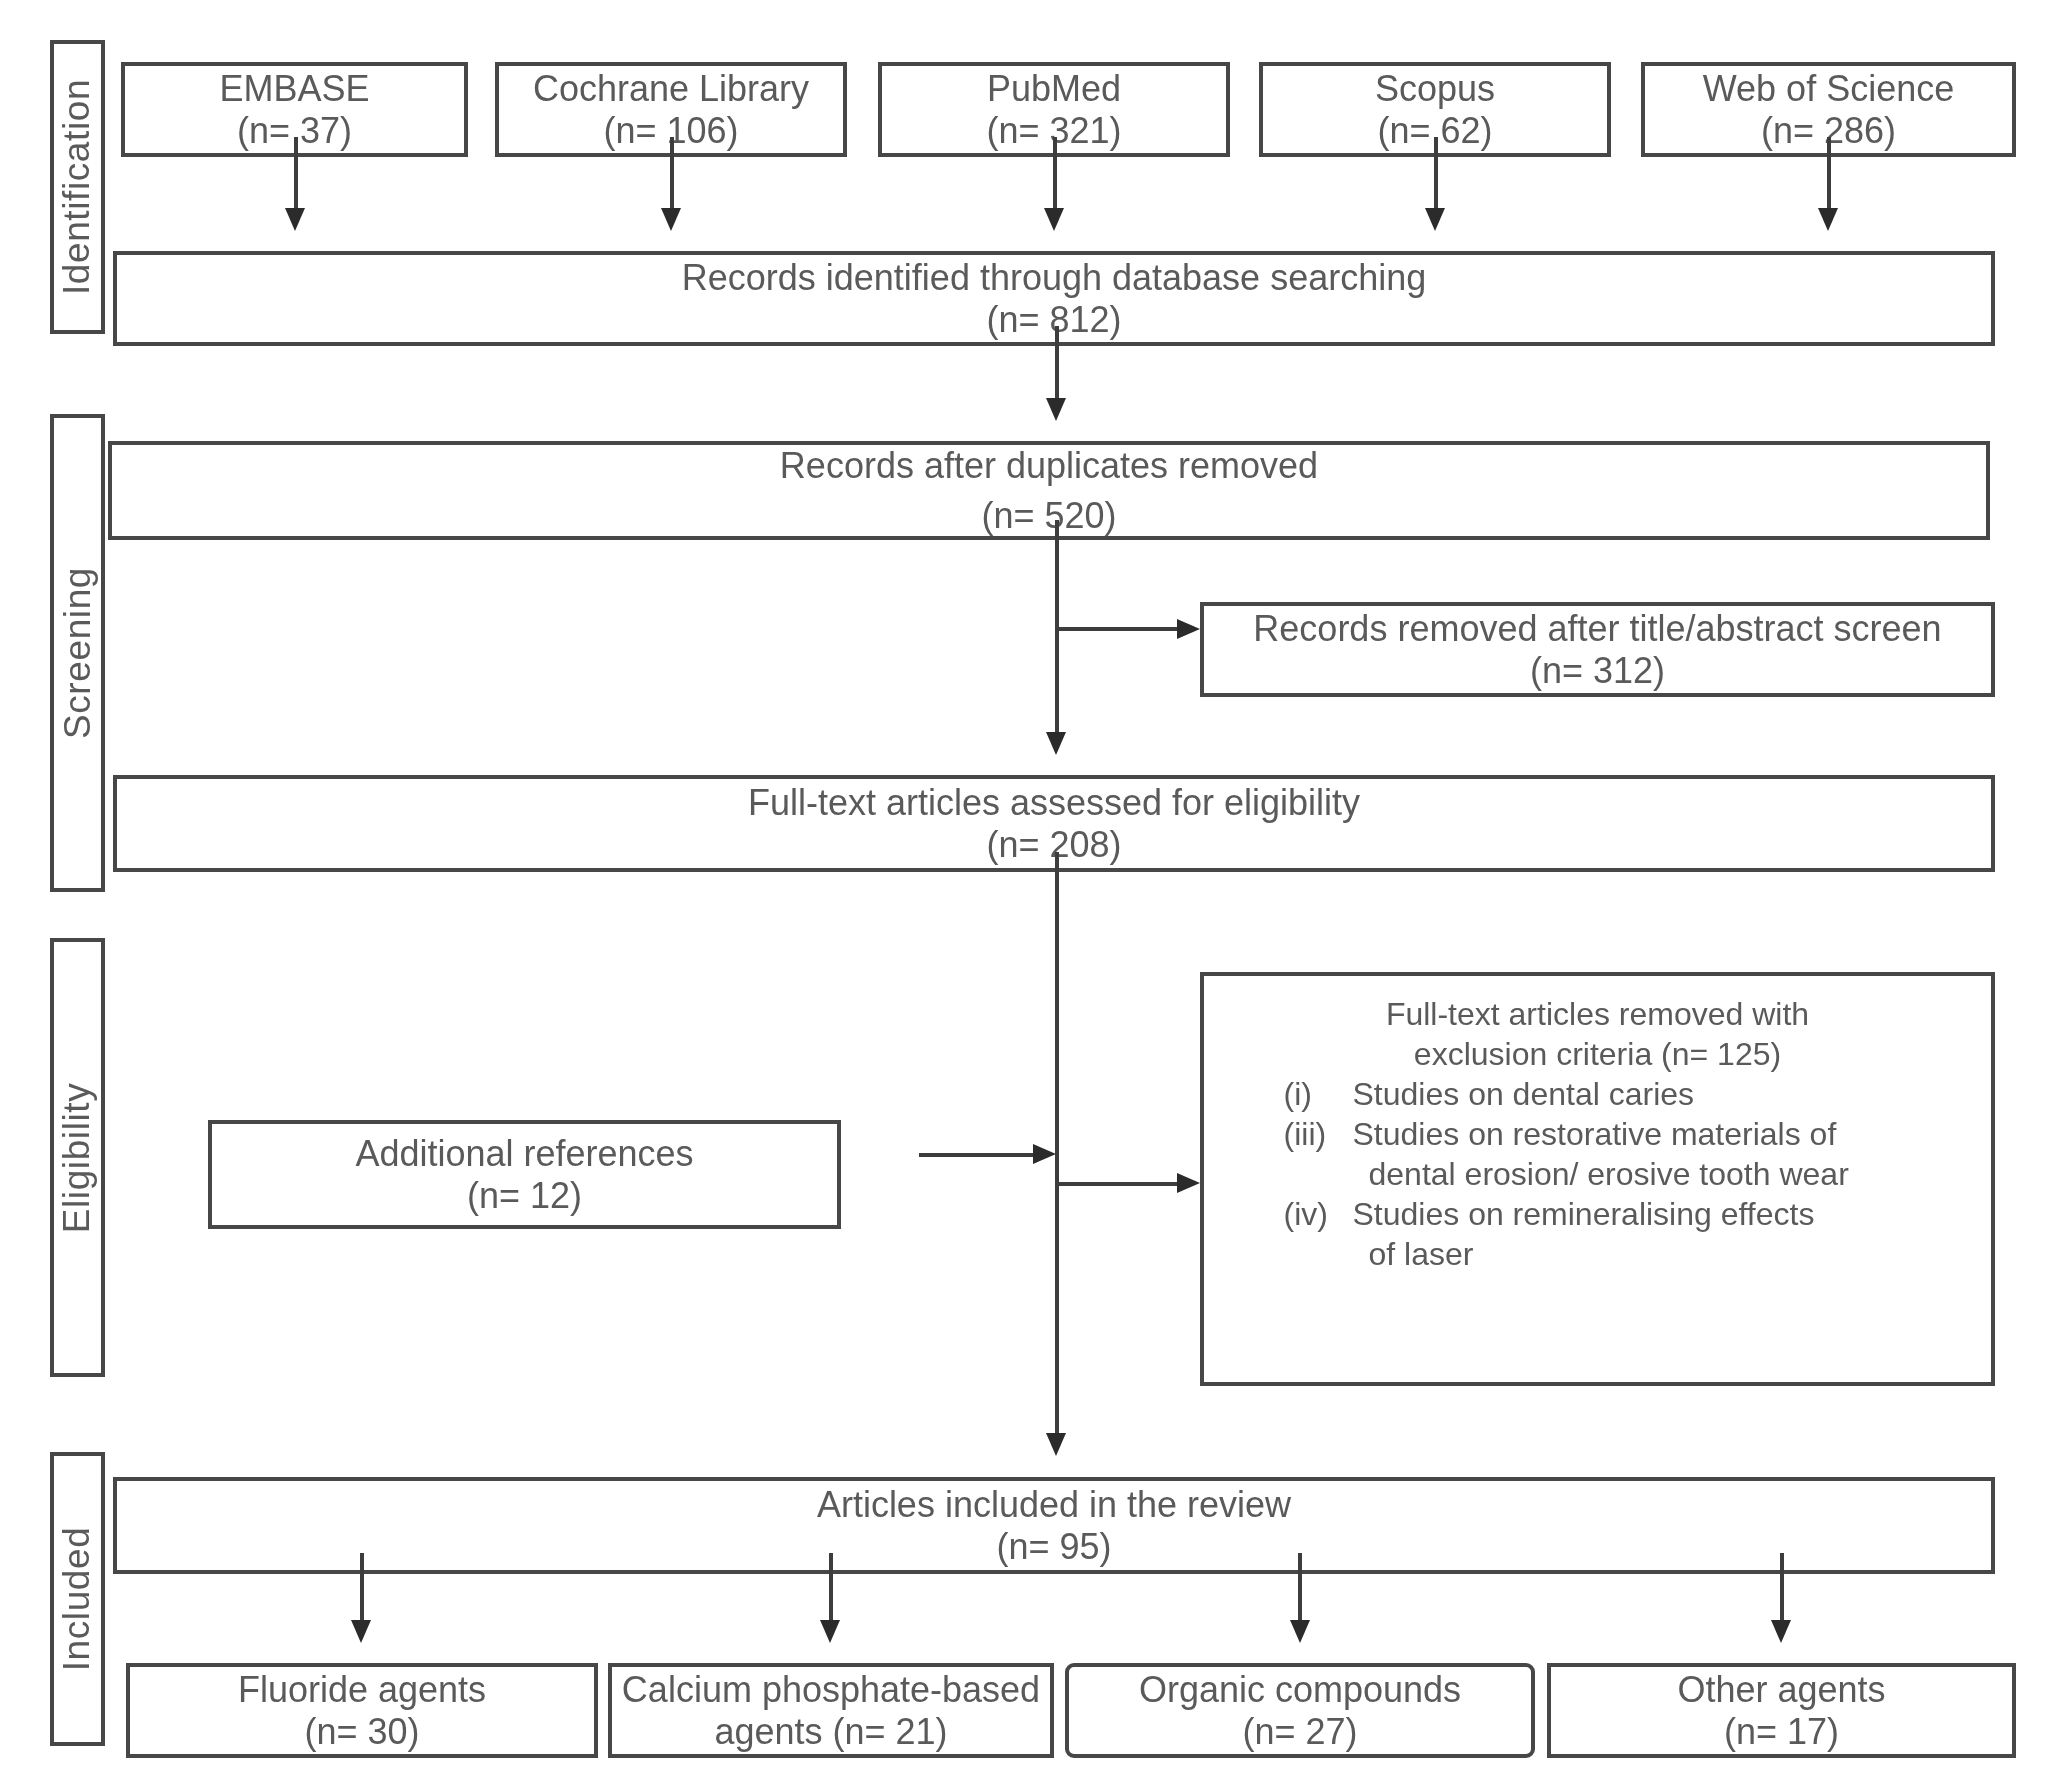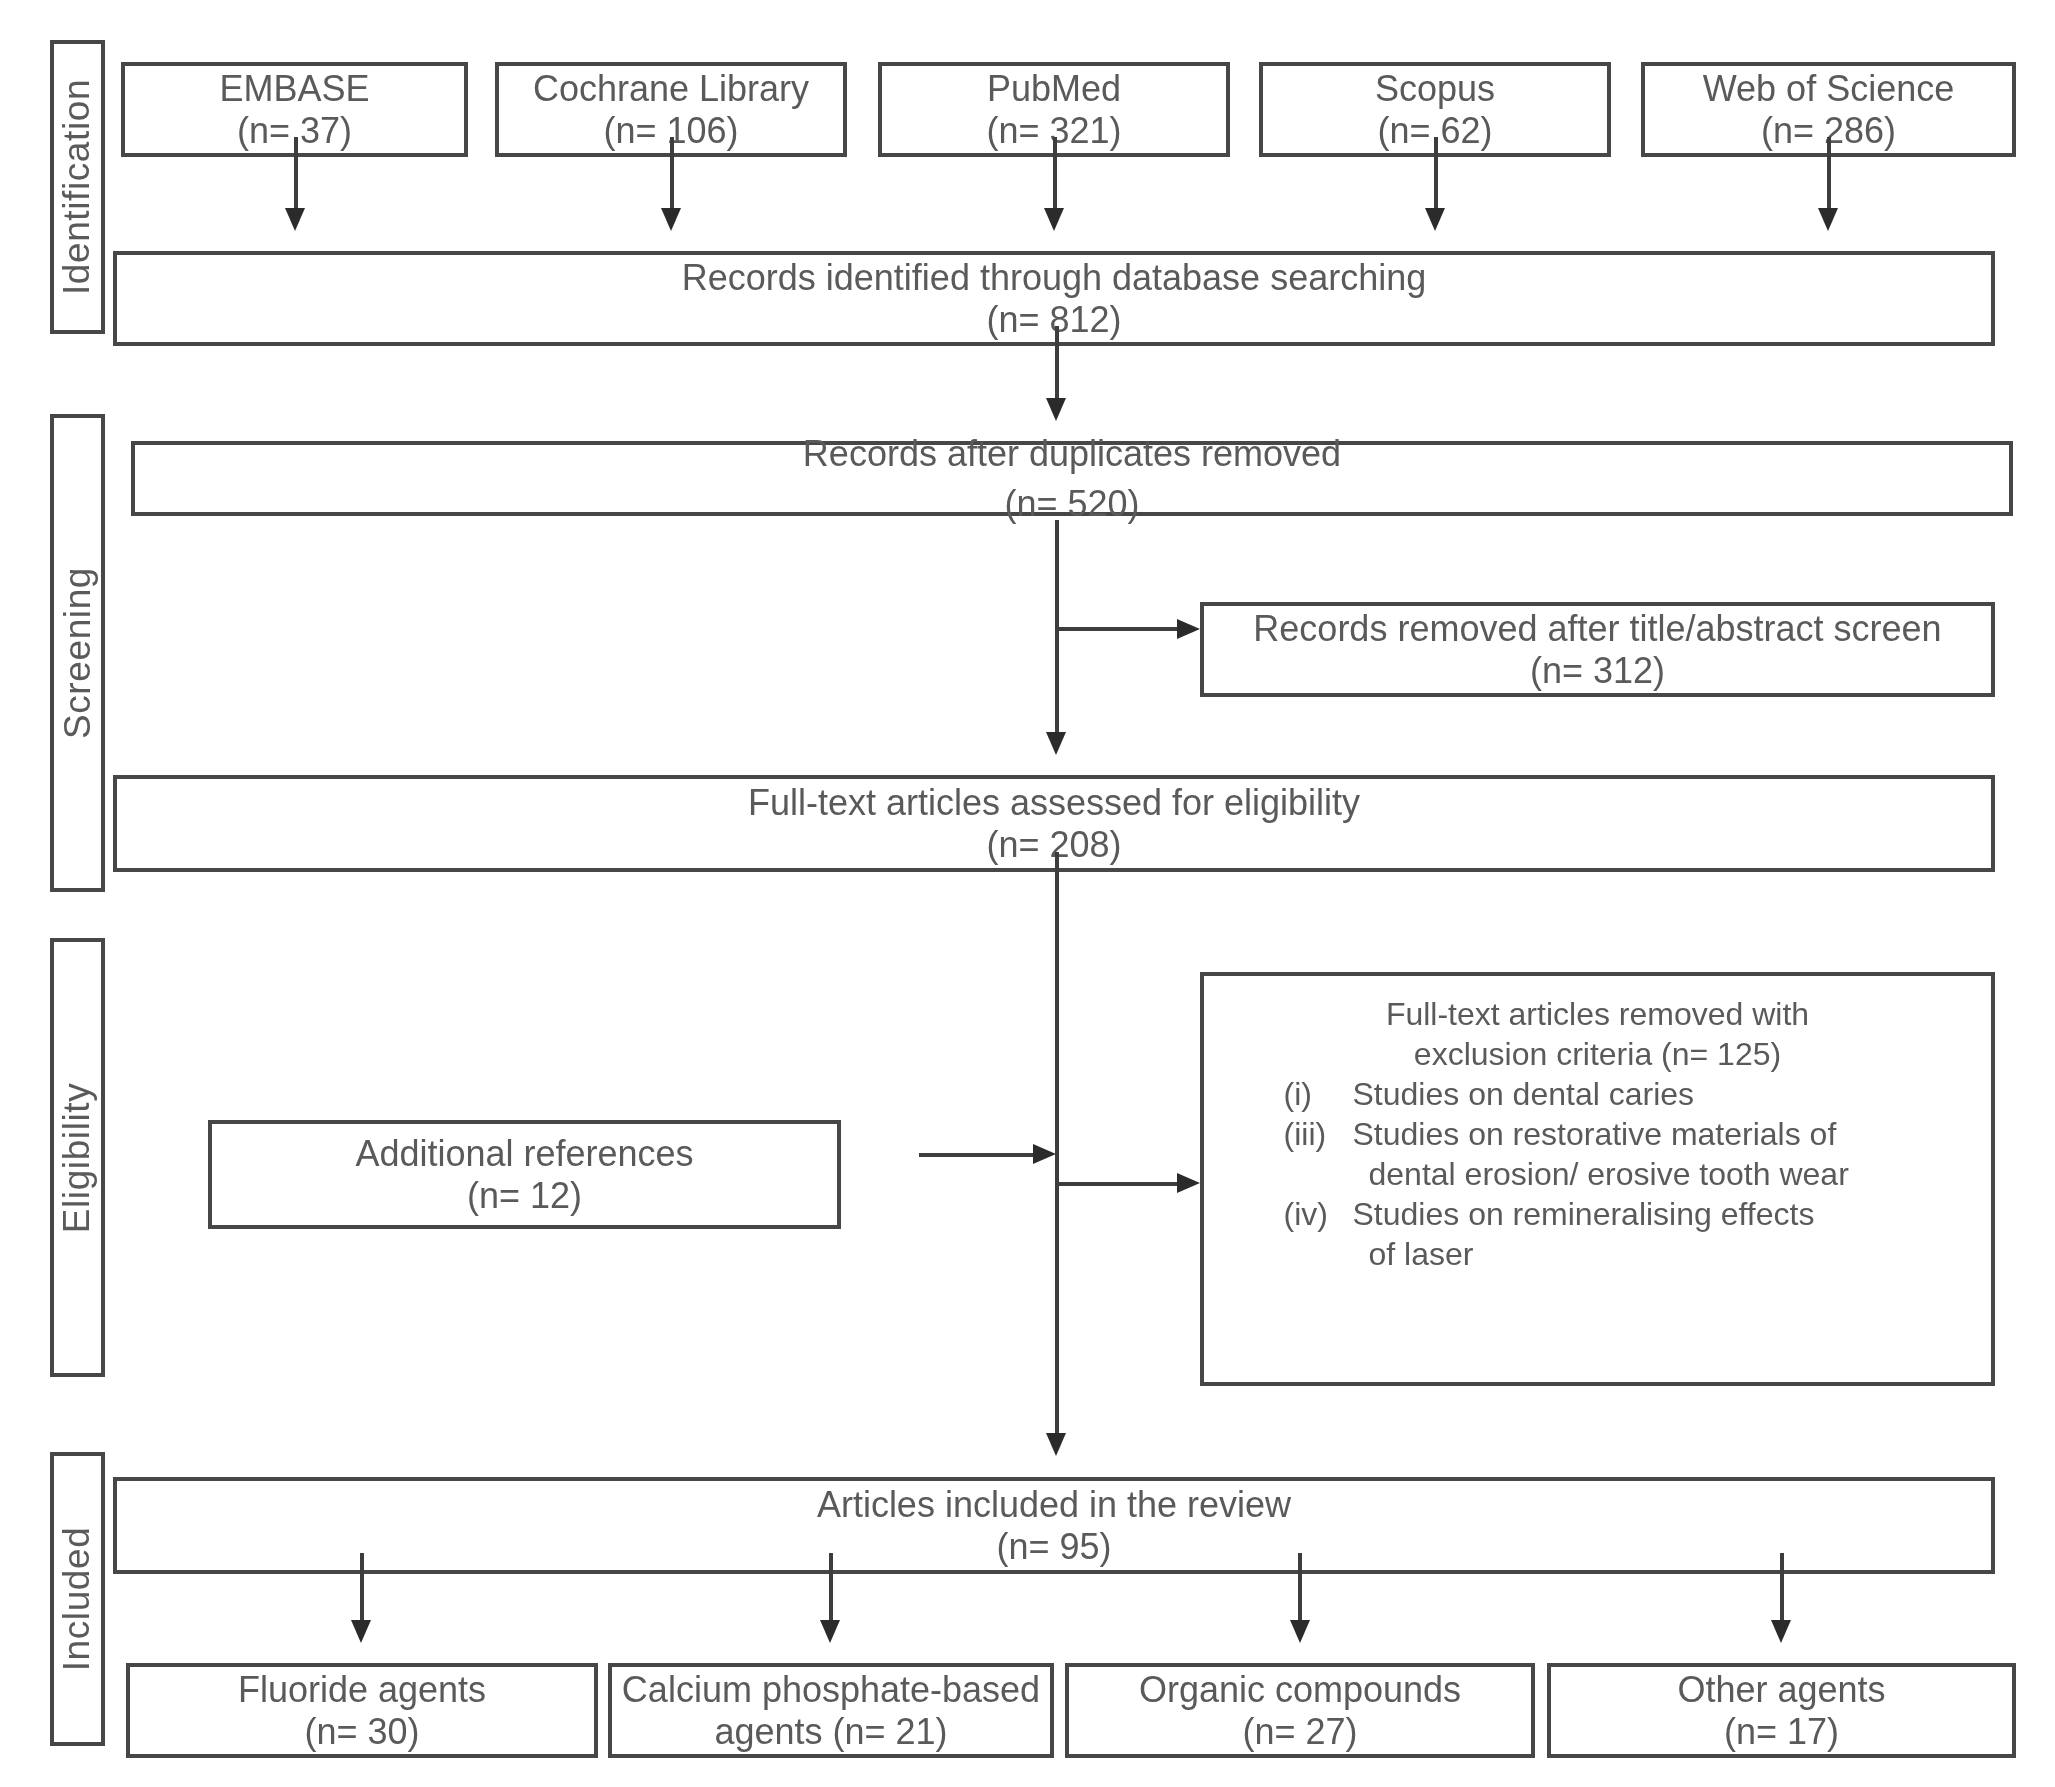--- a/index.html
+++ b/index.html
@@ -122,21 +122,21 @@
   <div class="arrow-down" style="left:1818px;top:208px;"></div>
 
   <div class="box" style="left:113px;top:231px;width:1882px;height:95px;">
     <div>Records identified through database searching</div>
     <div>(n= 812)</div>
   </div>
 
   <div class="vline" style="left:1055px;top:326px;height:74px;"></div>
   <div class="arrow-down" style="left:1046px;top:398px;"></div>
 
-  <div class="box" style="left:131px;top:421px;width:1882px;height:75px;gap:8px;">
+  <div class="box" style="left:108px;top:421px;width:1882px;height:99px;gap:8px;">
     <div>Records after duplicates removed</div>
     <div>(n= 520)</div>
   </div>
 
   <div class="vline" style="left:1055px;top:520px;height:216px;"></div>
   <div class="hline" style="left:1056px;top:627px;width:124px;"></div>
   <div class="arrow-right" style="left:1177px;top:619px;"></div>
   <div class="arrow-down" style="left:1046px;top:732px;"></div>
 
   <div class="box" style="left:1200px;top:582px;width:795px;height:95px;">
@@ -205,21 +205,21 @@
   <div class="arrow-down" style="left:1771px;top:1620px;"></div>
 
   <div class="box" style="left:126px;top:1643px;width:472px;height:95px;">
     <div>Fluoride agents</div>
     <div>(n= 30)</div>
   </div>
   <div class="box" style="left:608px;top:1643px;width:446px;height:95px;">
     <div>Calcium phosphate-based</div>
     <div>agents (n= 21)</div>
   </div>
-  <div class="box" style="left:1065px;top:1643px;width:470px;height:95px;">
+  <div class="box" style="left:1065px;top:1643px;width:470px;height:95px;border-radius:9px;">
     <div>Organic compounds</div>
     <div>(n= 27)</div>
   </div>
   <div class="box" style="left:1547px;top:1643px;width:469px;height:95px;">
     <div>Other agents</div>
     <div>(n= 17)</div>
   </div>
 
 </div>
 

